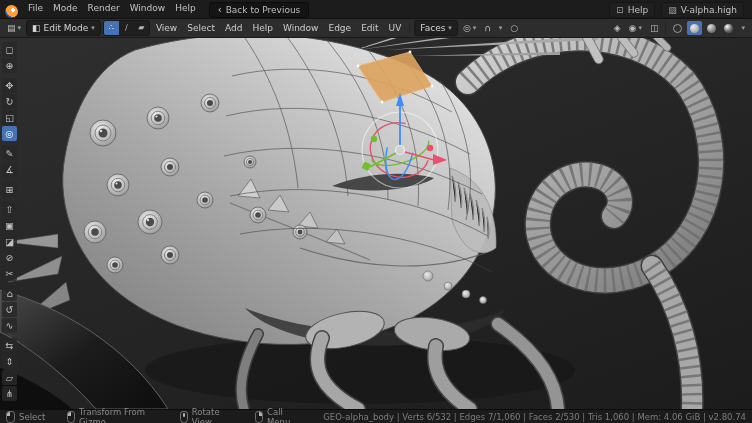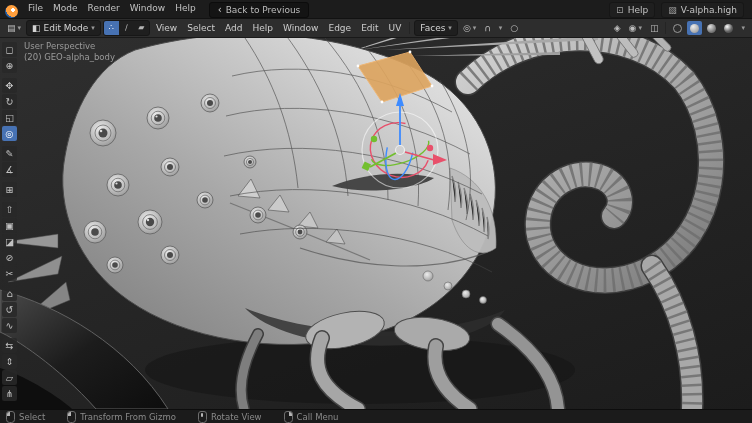--- a/index.html
+++ b/index.html
@@ -152,24 +152,20 @@
       <span class="hbtn">
           <span class="sph rend"></span>
         </span>
       <span class="hbtn">
           <span class="caret">▾</span>
         </span>
     </span>
   </div>
 
   <div class="viewport">
-    <div class="overlay-text">
-      <div>User Perspective</div>
-      <div>(20) GEO-alpha_body</div>
-    </div>
 
     <svg width="752" height="371" viewBox="0 0 752 371">
       <defs>
         <linearGradient id="bodyGrad" x1="0" y1="1" x2="0.9" y2="0">
           <stop offset="0" stop-color="#7a7a7a"></stop>
             <stop offset="0.45" stop-color="#a8a8a8"></stop>
           <stop offset="0.85" stop-color="#d8d8d8"></stop>
             <stop offset="1" stop-color="#e6e6e6"></stop>
         </linearGradient>
         <radialGradient id="bumpGrad" cx="0.4" cy="0.35" r="0.8">
@@ -465,15 +461,16 @@
           <i></i>
         </span>
       <span>Rotate View</span>
     </span>
     <span class="hint">
       <span class="mouse r">
           <i></i>
         </span>
       <span>Call Menu</span>
     </span>
+    <span class="stats">GEO-alpha_body | Verts 6/532 | Edges 7/1,060 | Faces 2/530 | Tris 1,060 | Mem: 4.06 GiB | v2.80.74</span>
   </div>
 
 </div>
 
 </body></html>

